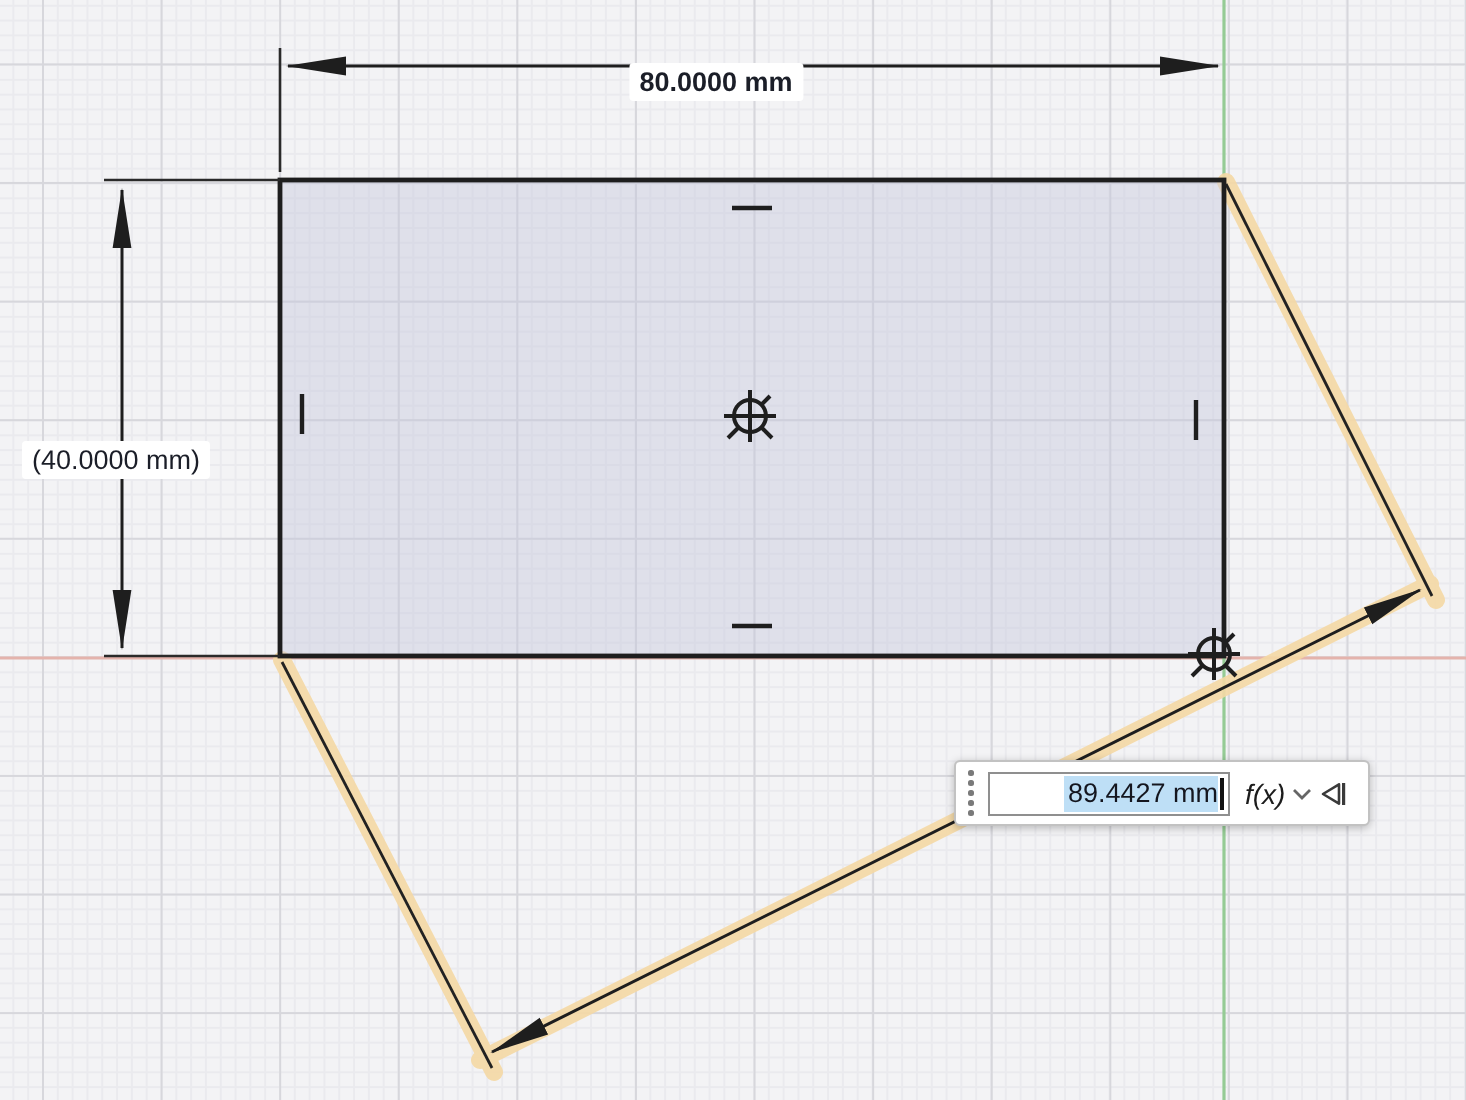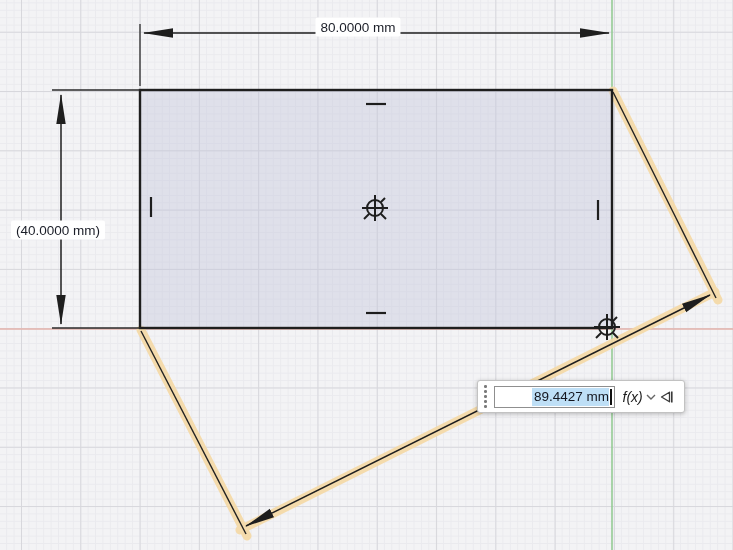--- a/index.html
+++ b/index.html
@@ -110,21 +110,21 @@
     <g>
       <line x1="141" y1="331" x2="246" y2="534" stroke="#222222" stroke-width="1.4"></line>
       <line x1="613" y1="92" x2="716" y2="298" stroke="#222222" stroke-width="1.4"></line>
       <line x1="246" y1="526" x2="710" y2="295" stroke="#1e1e1e" stroke-width="1.5" marker-start="url(#arr)" marker-end="url(#arr)"></line>
     </g>
 
     <use href="#pt" transform="translate(375,208)"></use>
     <use href="#pt" transform="translate(607,327)"></use>
   </svg>
 
-  <div class="dim-label" style="left:358px;top:27px;">80.0000 mm</div>
+  <div class="dim-label" style="left:358px;top:41px;font-weight:bold;">80.0000 mm</div>
 
   <div class="dim-label" style="left:58px;top:207px;margin-top:23px;">(40.0000 mm)</div>
 
   <div id="dim-popover">
     <span class="drag-dots">
       <i></i>
         <i></i>
         <i></i>
         <i></i>
         <i></i>

